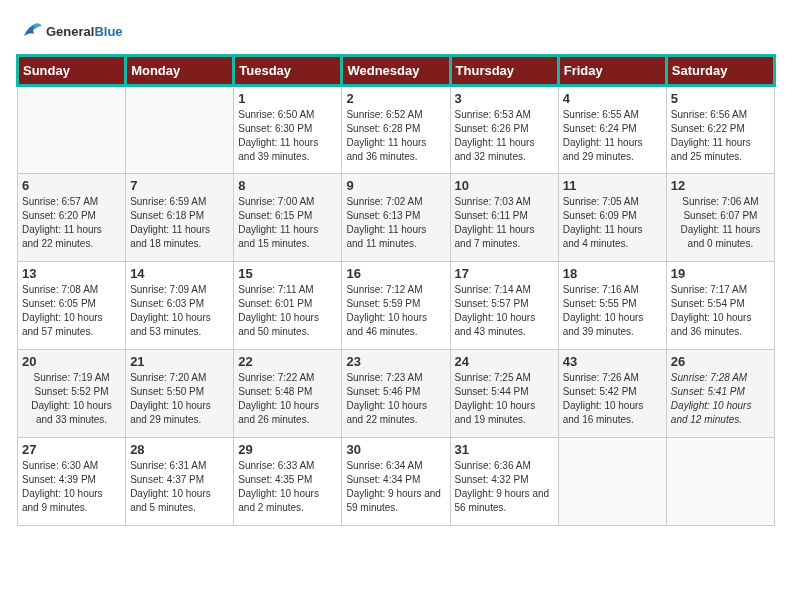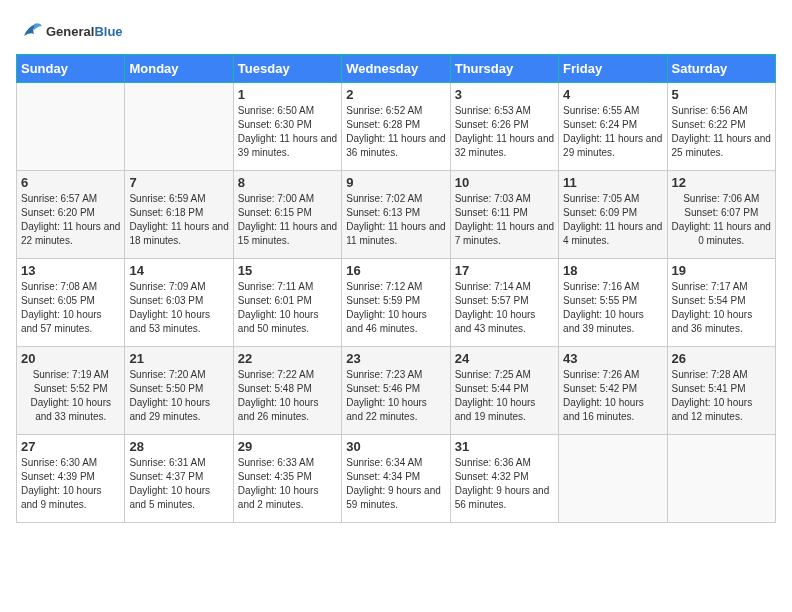--- a/index.html
+++ b/index.html
@@ -37,27 +37,27 @@
     .location {
       font-size: 14px;
       color: #555;
     }
     table {
       width: 100%;
       border-collapse: collapse;
       table-layout: fixed;
     }
     th {
-      background-color: #3b82f6;
+      background-color: #7f1d1d;
       color: #fff;
       font-size: 13px;
       font-weight: bold;
       padding: 6px 4px;
       text-align: left;
-      border: 1px solid #14b8a6;
+      border: 3px solid #14b8a6;
     }
     td {
       border: 1px solid #ccc;
       vertical-align: top;
       padding: 4px;
       font-size: 10px;
       color: #333;
       height: 88px;
       background: #fff;
     }
@@ -269,21 +269,21 @@
 Daylight: 10 hours and 19 minutes.</div>
         </td>
         <td>
           <span class="day-num">43</span>
           <div class="day-detail" style="white-space: pre-line;">Sunrise: 7:26 AM
 Sunset: 5:42 PM
 Daylight: 10 hours and 16 minutes.</div>
         </td>
         <td>
           <span class="day-num">26</span>
-          <div class="day-detail" style="white-space: pre-line;">Sunrise: 7:28 AM
+          <div class="day-detail" style="white-space: pre-line; font-style: italic;">Sunrise: 7:28 AM
 Sunset: 5:41 PM
 Daylight: 10 hours and 12 minutes.</div>
         </td>
       </tr>
       <tr>
         <td>
           <span class="day-num">27</span>
           <div class="day-detail" style="white-space: pre-line;">Sunrise: 6:30 AM
 Sunset: 4:39 PM
 Daylight: 10 hours and 9 minutes.</div>

